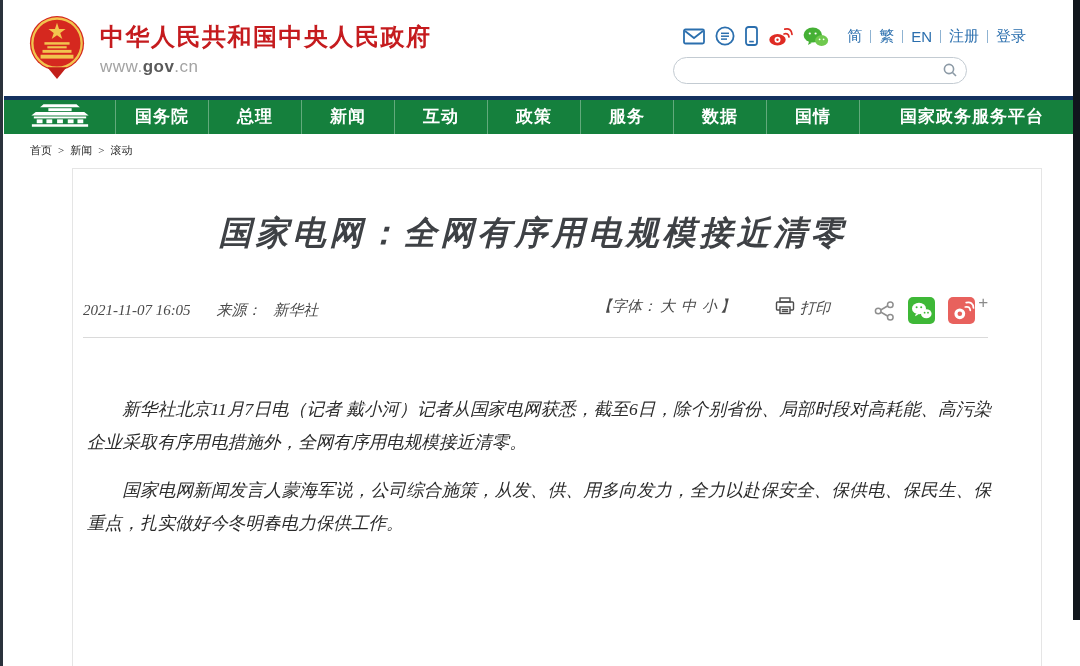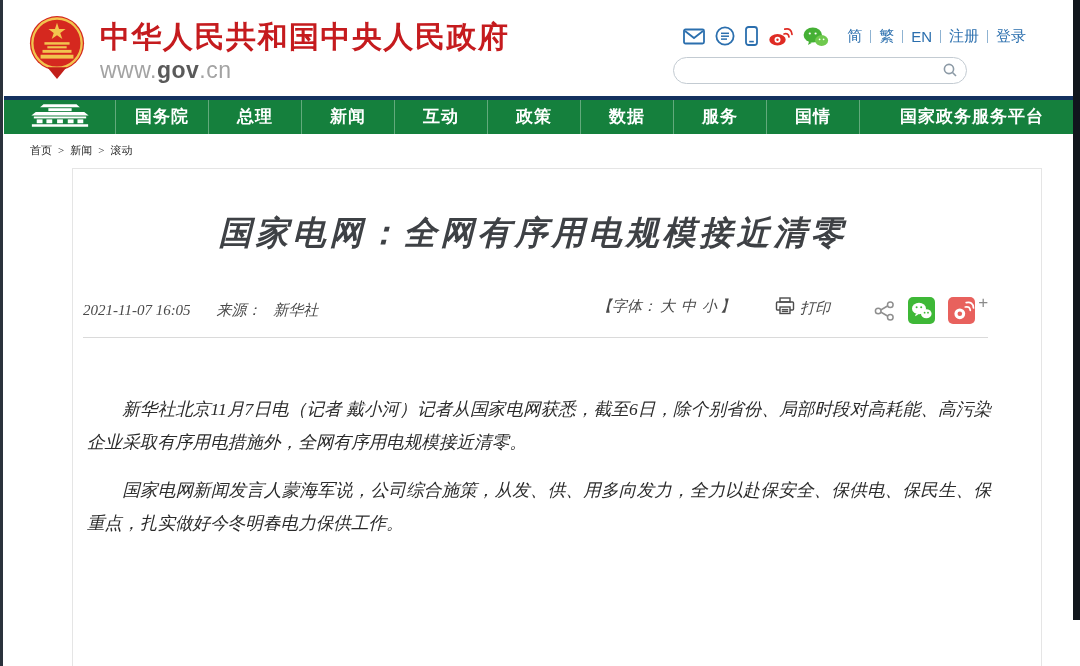--- a/index.html
+++ b/index.html
@@ -9,22 +9,22 @@
   }
   
   .edge-left{position:absolute;left:0;top:0;width:3px;height:666px;background:#2a323c;z-index:60;}
   .edge-right{position:absolute;right:0;top:0;width:7px;height:620px;background:#11161d;z-index:60;}
 
   
   .site-header{position:relative;height:96px;background:#fff;}
   .brand{position:absolute;left:28px;top:13px;display:flex;align-items:flex-start;cursor:pointer;}
   .emblem{display:inline-block;width:58px;height:68px;}
   .brand-text{margin-left:14px;padding-top:7px;}
-  .site-title{font-size:30px;font-weight:bold;color:#c51b1e;letter-spacing:1.5px;line-height:34px;white-space:nowrap;}
-  .site-url{margin-top:3px;font-size:23px;color:#a3a3a3;letter-spacing:.5px;}
+  .site-title{font-size:24px;font-weight:bold;color:#c51b1e;letter-spacing:1.5px;line-height:34px;white-space:nowrap;}
+  .site-url{margin-top:3px;font-size:17px;color:#a3a3a3;letter-spacing:.5px;}
   .site-url .gov{color:#5a5a5a;font-weight:bold;}
 
   .header-right{position:absolute;right:46px;top:24px;}
   .tools{display:flex;align-items:center;justify-content:flex-end;height:24px;}
   .tool-icon{margin-left:10px;display:inline-flex;align-items:center;cursor:pointer;}
   .quick-links{display:flex;align-items:center;margin-left:10px;font-size:15px;color:#2b6fae;}
   .qlink{padding:0 8px;cursor:pointer;white-space:nowrap;}
   .qdiv{width:1px;height:13px;background:#8fb3d2;}
   .search-box{margin-top:9px;width:292px;height:25px;border:1px solid #c3cbd2;border-radius:14px;position:relative;background:#fff;}
   .search-box input{position:absolute;left:13px;top:2px;width:245px;height:20px;border:none;outline:none;font-size:13px;background:transparent;}
@@ -186,22 +186,22 @@
           <rect x="4" y="21.5" width="58" height="2.6"></rect>
         </g>
       </svg>
     </span>
   </a>
   <a class="nav-item">国务院</a>
   <a class="nav-item">总理</a>
   <a class="nav-item">新闻</a>
   <a class="nav-item">互动</a>
   <a class="nav-item">政策</a>
+  <a class="nav-item">服务</a>
   <a class="nav-item">数据</a>
-  <a class="nav-item">服务</a>
   <a class="nav-item">国情</a>
   <a class="nav-item wide">国家政务服务平台</a>
 </nav>
 
 <div class="breadcrumb">
   <a>首页</a><span class="bsep">&gt;</span><a>新闻</a><span class="bsep">&gt;</span><a>滚动</a>
 </div>
 
 <main class="article-card">
   <div class="card-inner">

